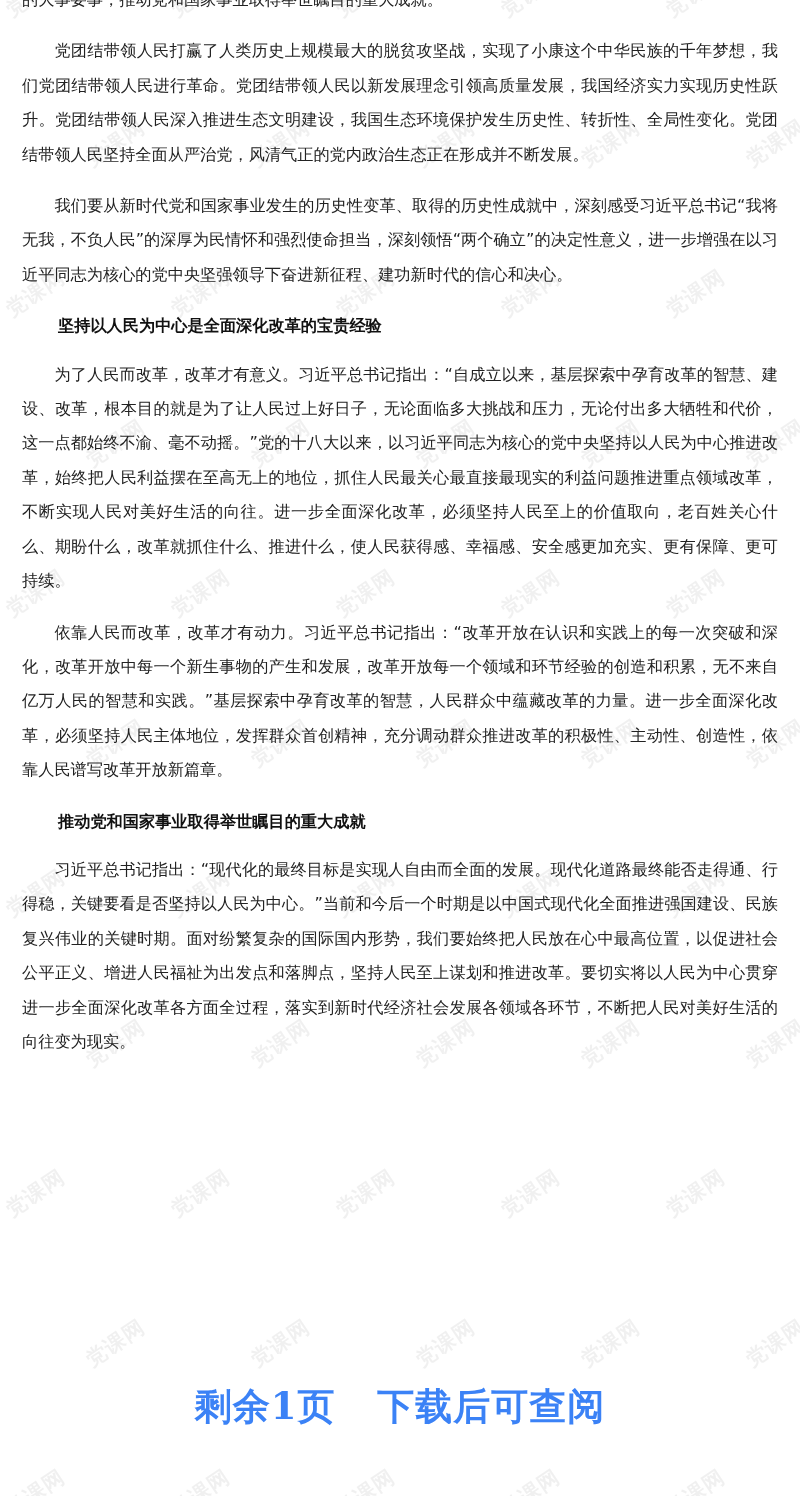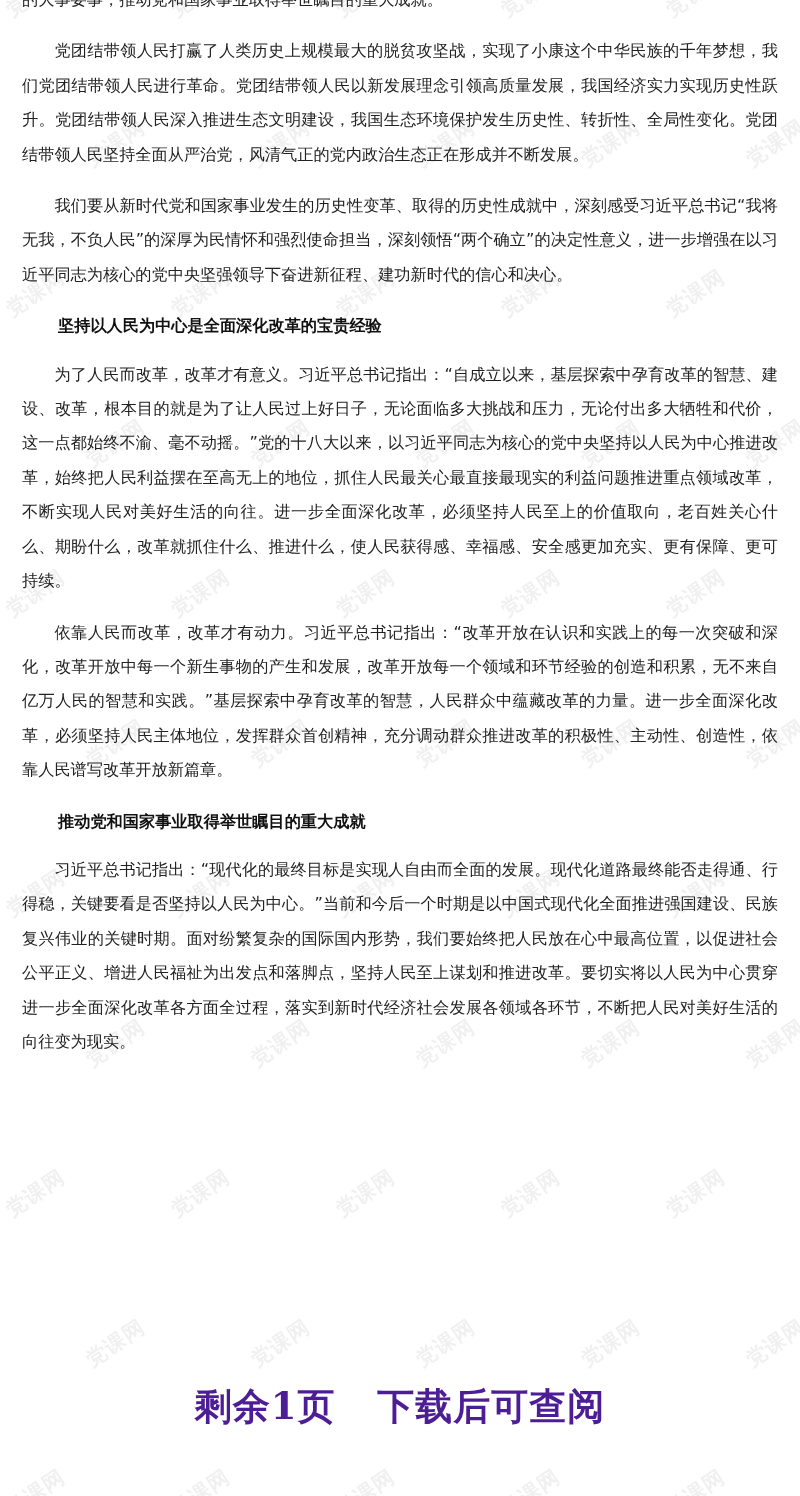--- a/index.html
+++ b/index.html
@@ -77,21 +77,21 @@
     position: absolute;
     left: 0;
     right: 0;
     top: 1382px;
     z-index: 3;
     text-align: center;
     pointer-events: auto;
   }
   .footer-text {
     display: inline-block;
-    color: #4c1d95;
+    color: #3b82f6;
     font-size: 37px;
     font-weight: 700;
     letter-spacing: 1px;
     font-family: "DejaVu Serif", "Liberation Serif", serif;
     white-space: pre;
   }
 </style>
 </head>
 <body>
 

